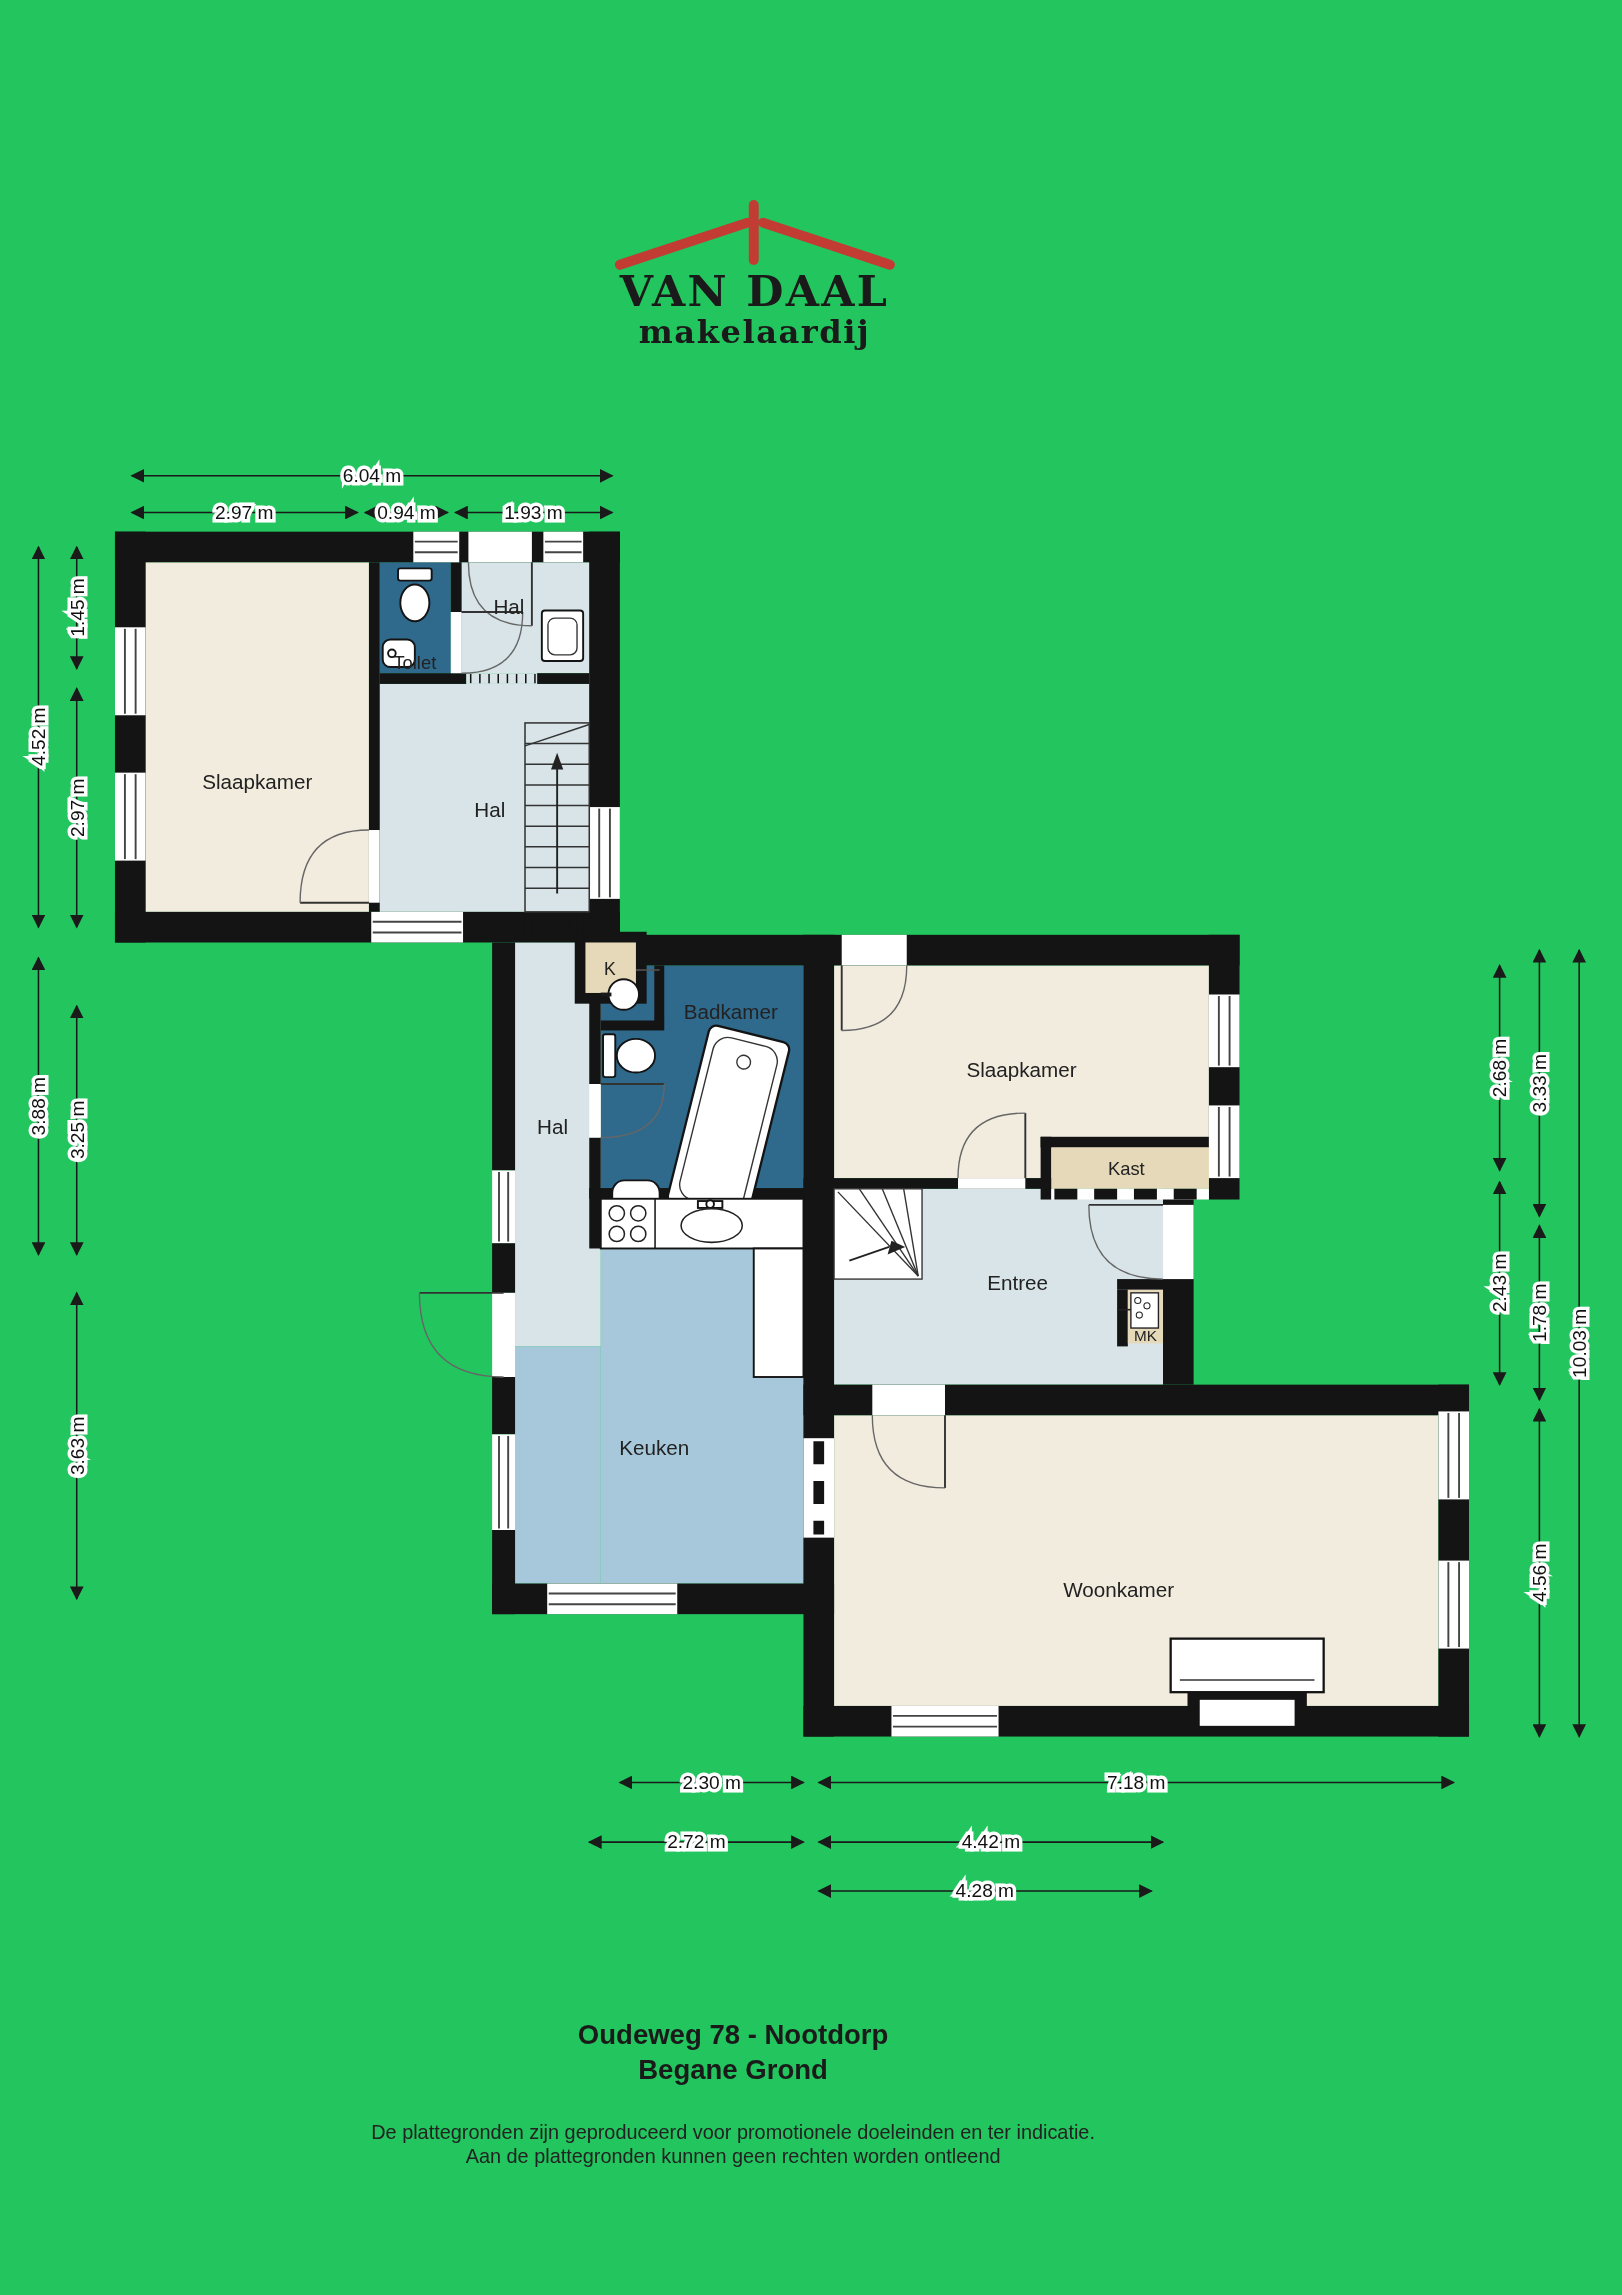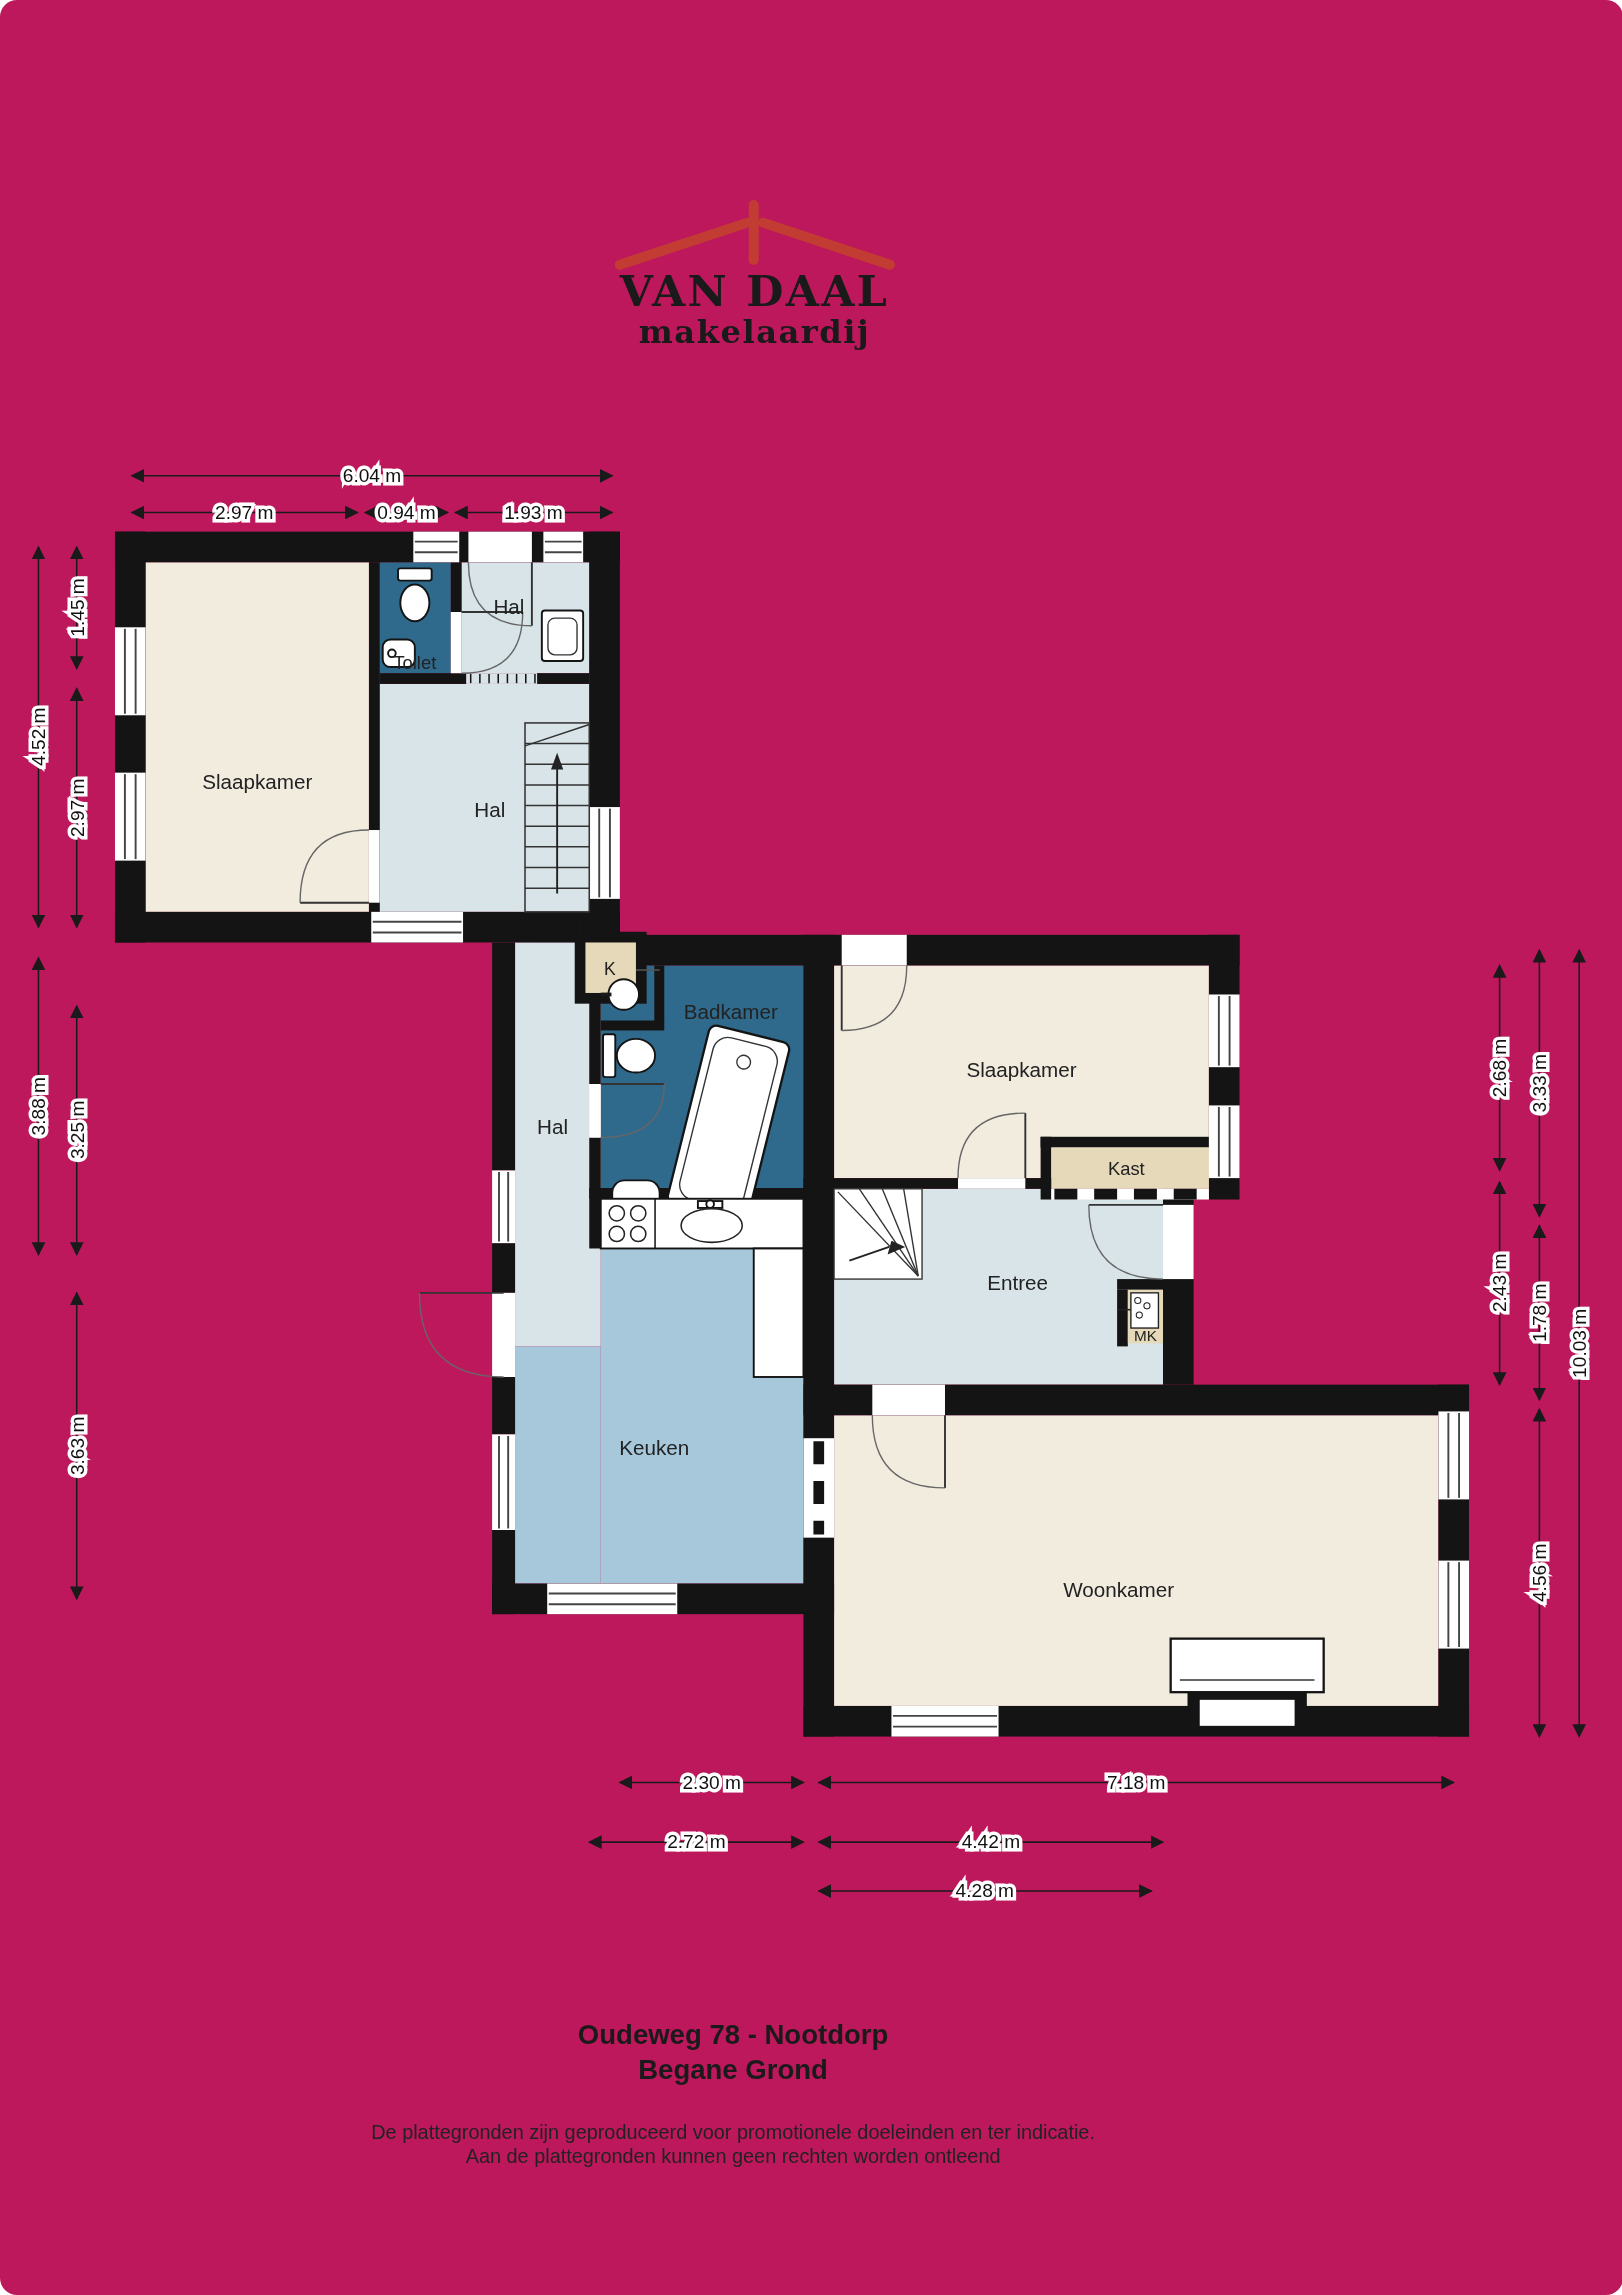--- a/index.html
+++ b/index.html
@@ -1,16 +1,16 @@
 <!DOCTYPE html>
 <html style="font-size:12.2px"><head>
 <meta charset="utf-8">
 <style>
   html,body{margin:0;padding:0;background:#ffffff;}
-  .page{width:1623px;height:2295px;position:relative;background:#be185d;font-family:"Liberation Sans",sans-serif;border-radius:17px;}
+  .page{width:1623px;height:2295px;position:relative;background:#22c55e;font-family:"Liberation Sans",sans-serif;}
   svg{display:block;}
   text{font-family:"Liberation Sans",sans-serif;fill:#1a1a1a;}
   .room-label{font-size:27px;fill:#222;text-anchor:middle;}
   .room-label.small{font-size:23px;}
   .dim-label{font-size:25px;fill:#111;text-anchor:middle;paint-order:stroke;stroke:#ffffff;stroke-width:9px;font-weight:400;}
   .dim-line{stroke:#1a1a1a;stroke-width:2;}
   .wall{fill:#141414;}
   .win{fill:#ffffff;}
   .winline{stroke:#444;stroke-width:2.5;}
   .leaf{stroke:#333;stroke-width:2.5;}

